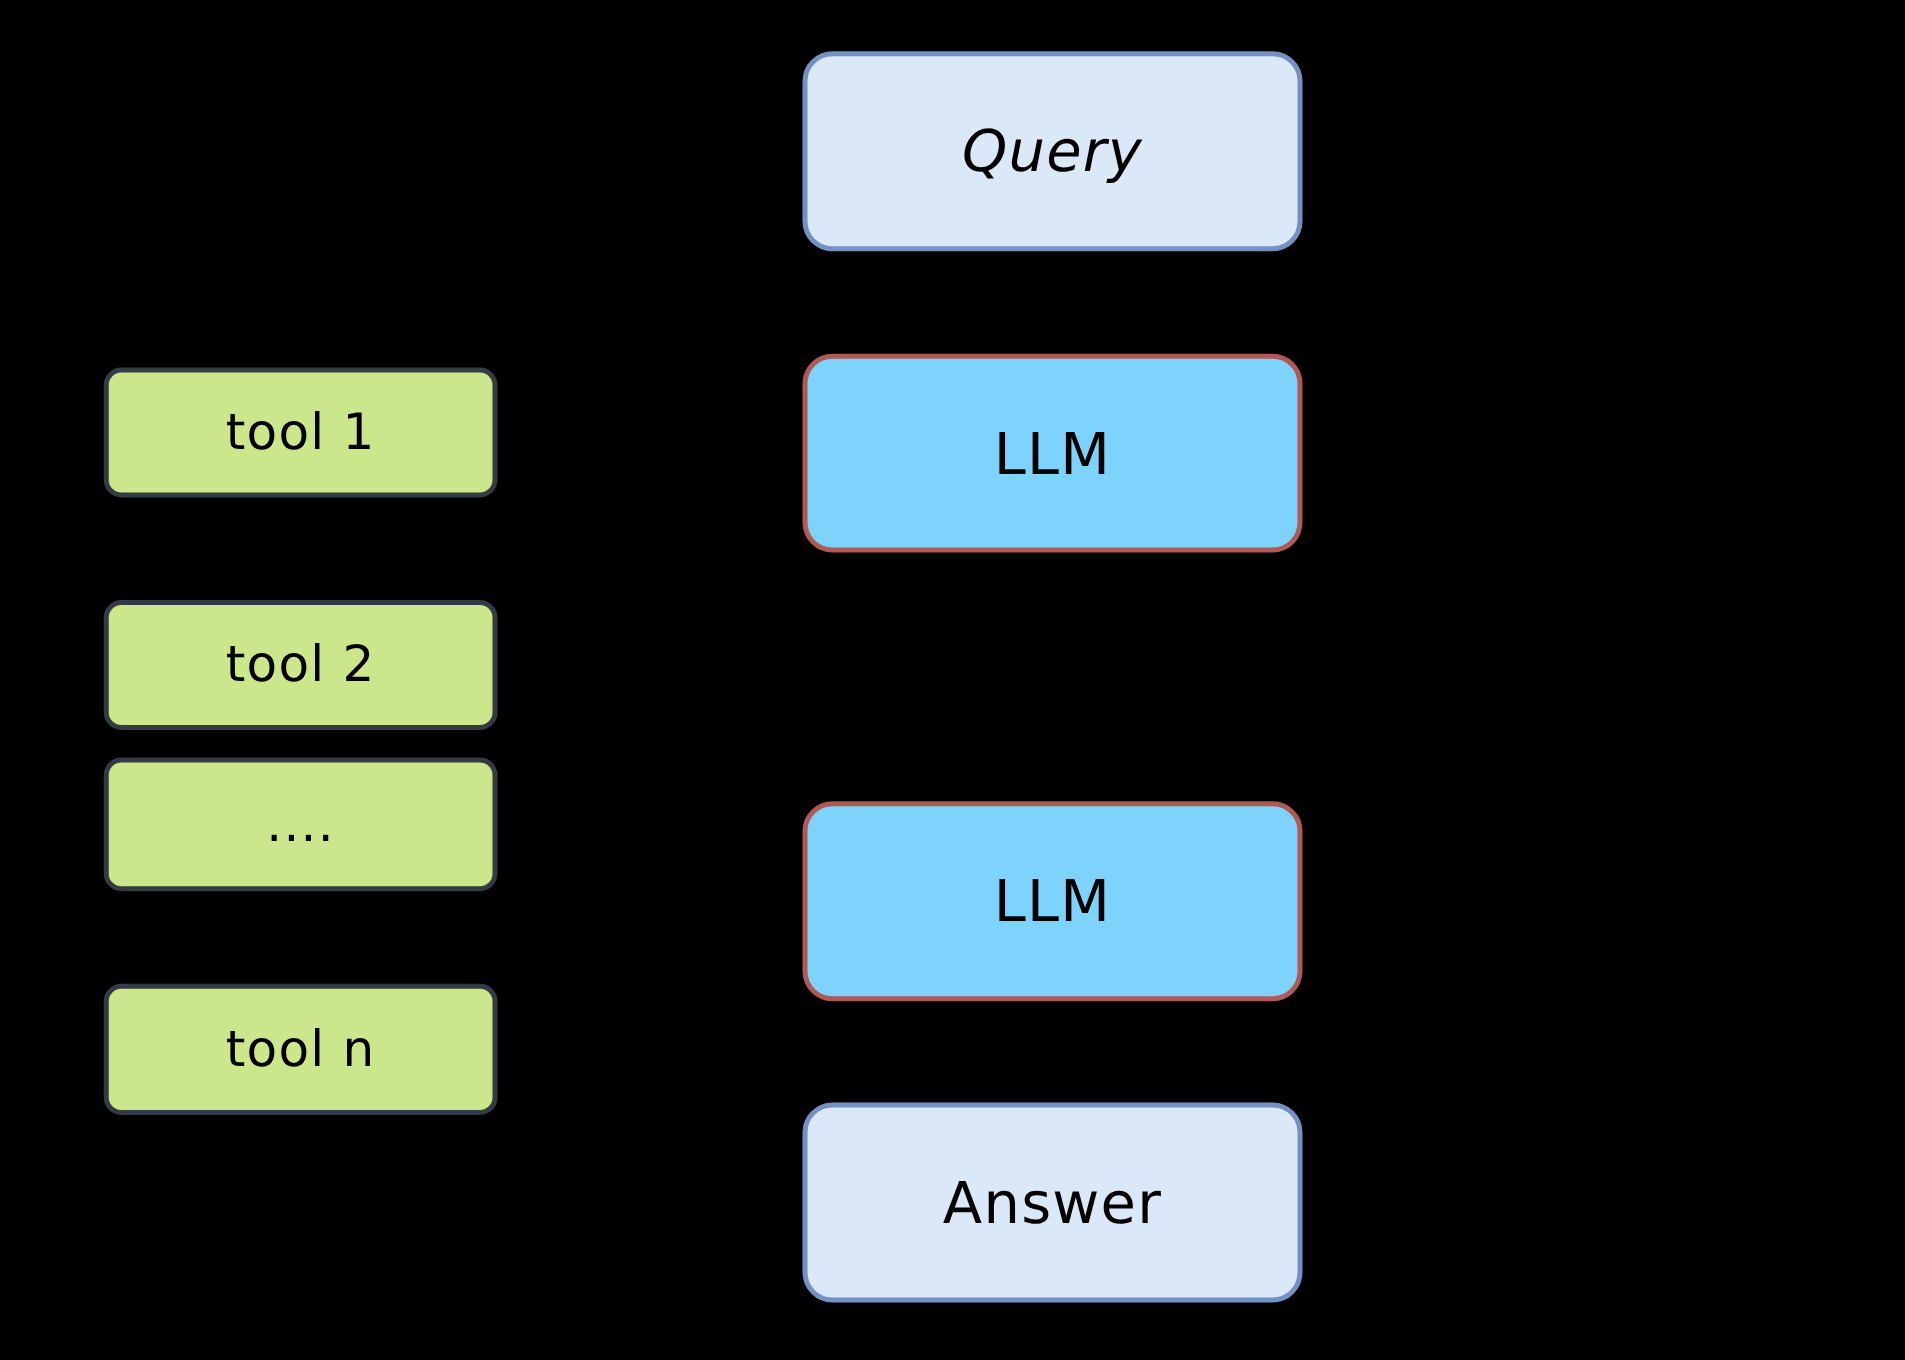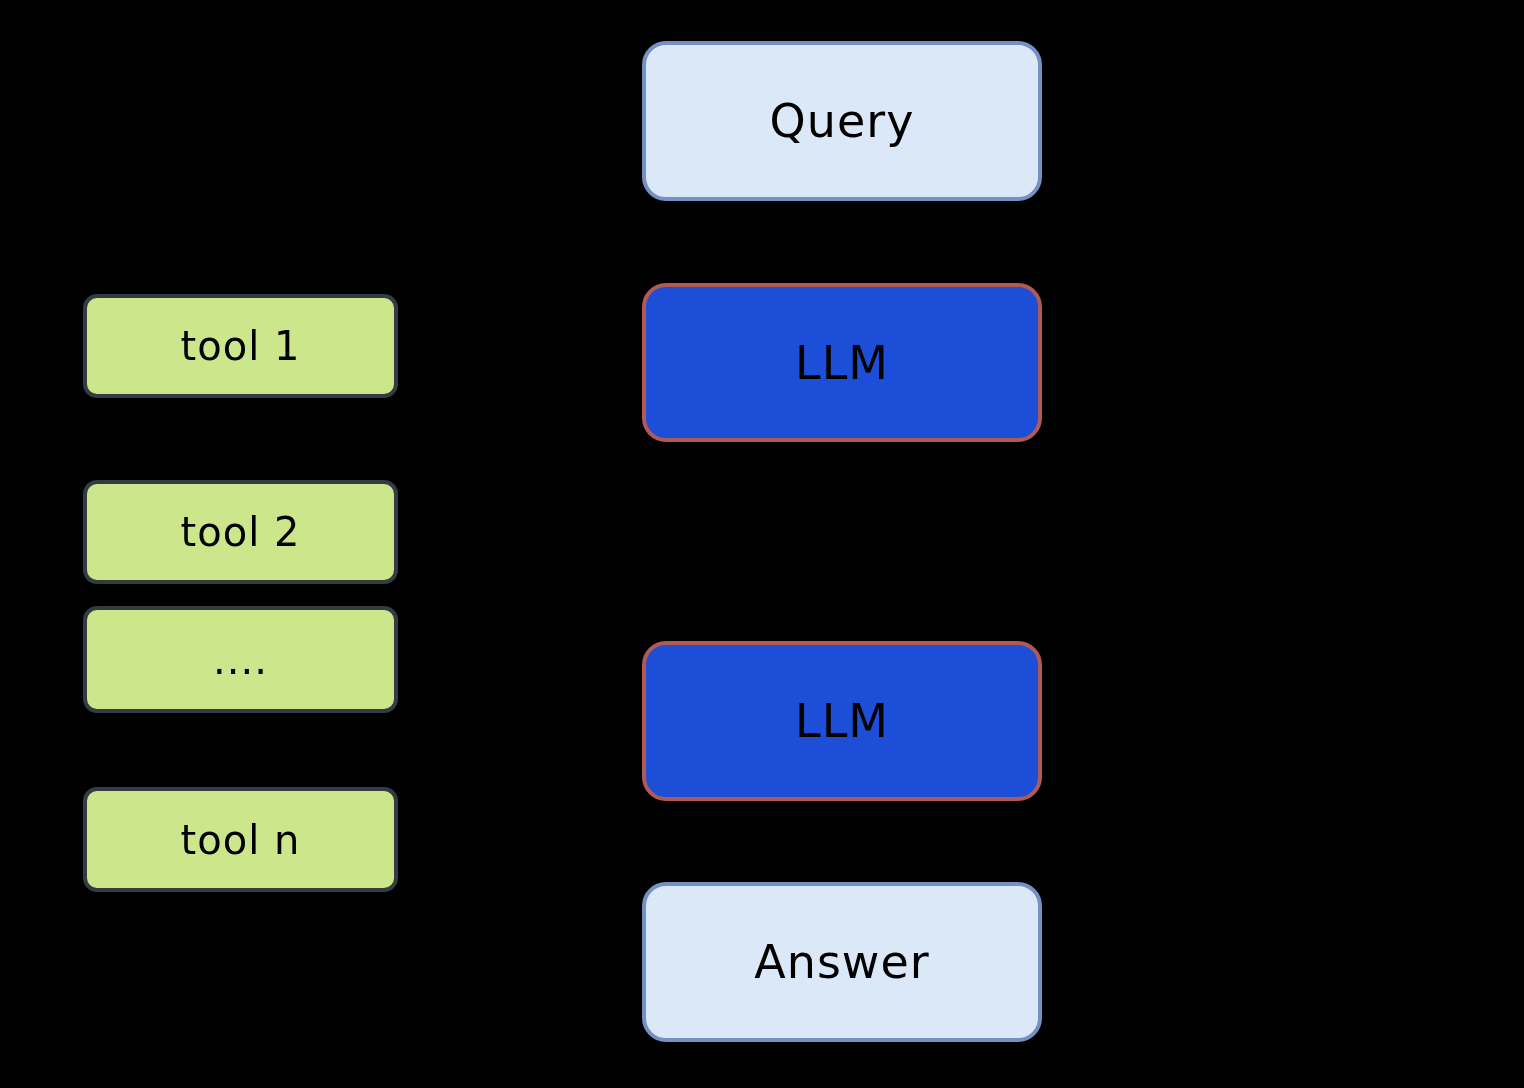--- a/index.html
+++ b/index.html
@@ -31,24 +31,24 @@
     height: 160px;
     border-radius: 24px;
     border: 4px solid;
     font-size: 46px;
   }
   .flow-blue {
     background: #dbe8f8;
     border-color: #7591c4;
   }
   .flow-red {
-    background: #1d4ed8;
+    background: #7dd3fc;
     border-color: #b05a55;
   }
-  #query-node  { top: 41px; }
+  #query-node  { top: 41px; font-style: italic; }
   #llm-node-top { top: 283px; height: 159px; }
   #llm-node-bottom { top: 641px; }
   #answer-node { top: 882px; }
 
   
   .tool-node {
     left: 83px;
     width: 315px;
     height: 104px;
     background: #cce78b;

